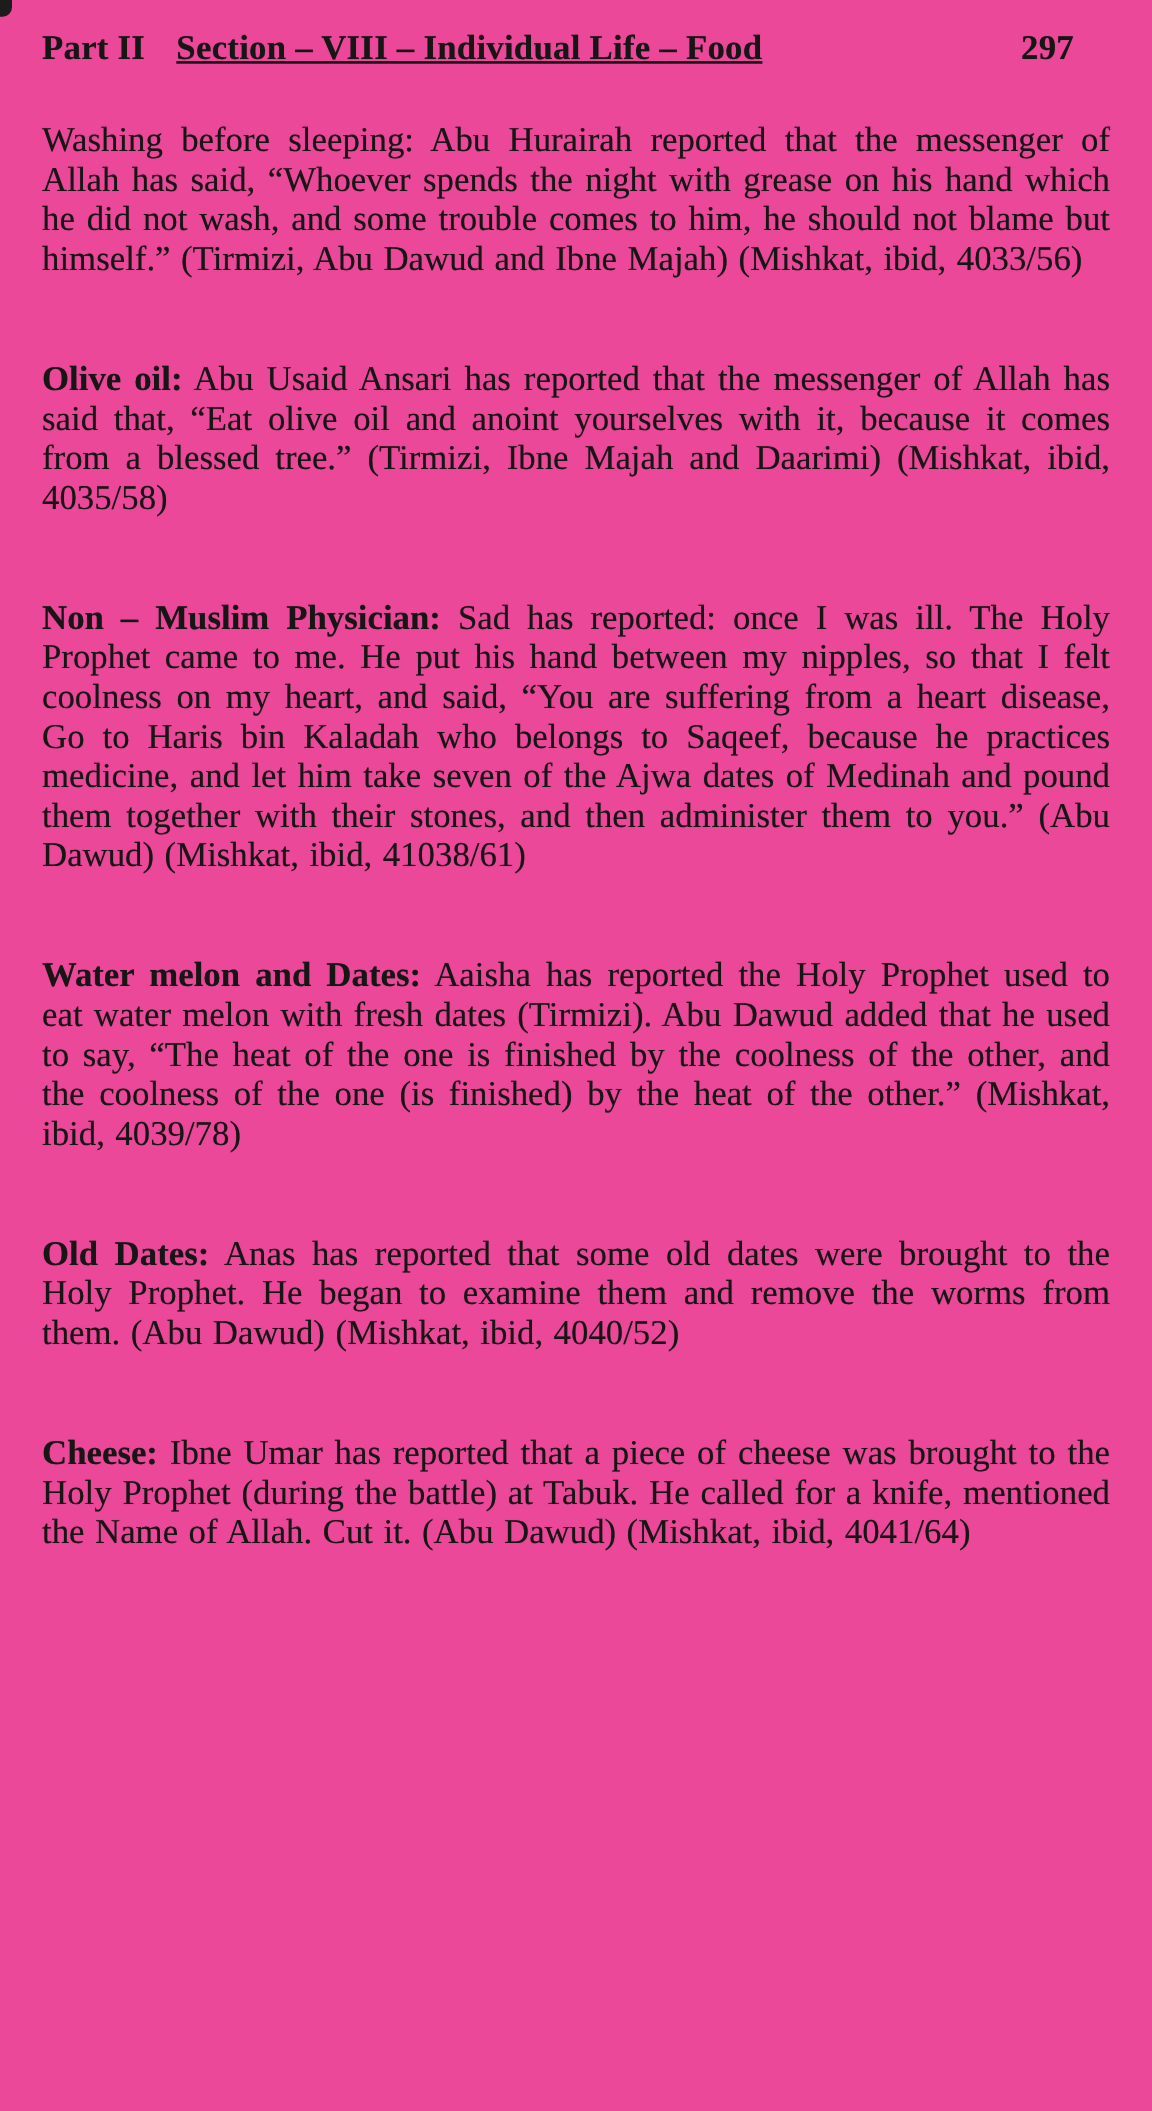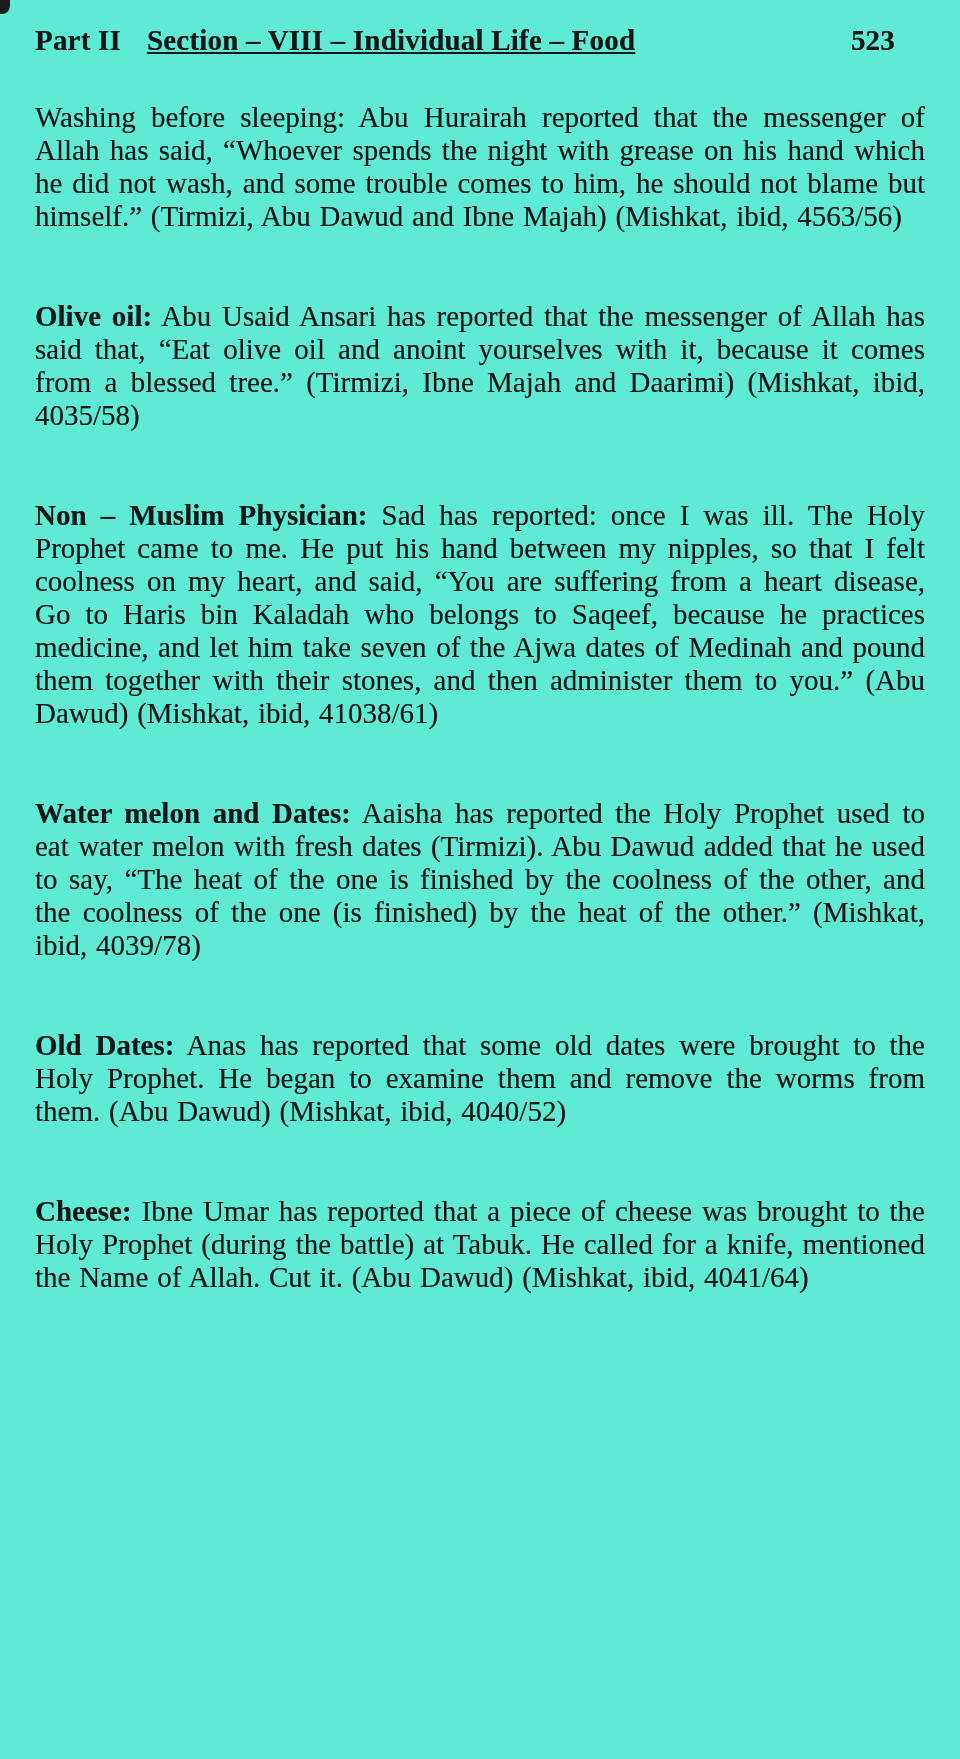--- a/index.html
+++ b/index.html
@@ -5,21 +5,21 @@
   html, body {
     margin: 0;
     padding: 0;
     background: #ffffff;
   }
   .page {
     position: relative;
     width: 960px;
     height: 1759px;
     box-sizing: border-box;
-    background: #5eead4;
+    background: #ec4899;
     padding: 24px 35px 0 35px;
     font-family: "Liberation Serif", "DejaVu Serif", serif;
     color: #161616;
     overflow: hidden;
   }
   .scan-artifact {
     position: absolute;
     top: 0;
     left: 0;
     width: 10px;
@@ -59,26 +59,26 @@
 </style>
 </head>
 <body>
 
 <div class="page">
   <div class="scan-artifact"></div>
 
   <div class="page-header">
     <span class="part">Part II</span>
     <span class="section">Section – VIII – Individual Life – Food</span>
-    <span class="pagenum">523</span>
+    <span class="pagenum">297</span>
   </div>
 
   <div class="body-text">
     <p class="para">
-      <span class="lead"></span><span>Washing before sleeping: Abu Hurairah reported that the messenger of Allah has said, “Whoever spends the night with grease on his hand which he did not wash, and some trouble comes to him, he should not blame but himself.” (Tirmizi, Abu Dawud and Ibne Majah) (Mishkat, ibid, 4563/56)</span>
+      <span class="lead"></span><span>Washing before sleeping: Abu Hurairah reported that the messenger of Allah has said, “Whoever spends the night with grease on his hand which he did not wash, and some trouble comes to him, he should not blame but himself.” (Tirmizi, Abu Dawud and Ibne Majah) (Mishkat, ibid, 4033/56)</span>
     </p>
     <p class="para">
       <span class="lead">Olive oil:</span><span> Abu Usaid Ansari has reported that the messenger of Allah has said that, “Eat olive oil and anoint yourselves with it, because it comes from a blessed tree.” (Tirmizi, Ibne Majah and Daarimi) (Mishkat, ibid, 4035/58)</span>
     </p>
     <p class="para">
       <span class="lead">Non – Muslim Physician:</span><span> Sad has reported: once I was ill. The Holy Prophet came to me. He put his hand between my nipples, so that I felt coolness on my heart, and said, “You are suffering from a heart disease, Go to Haris bin Kaladah who belongs to Saqeef, because he practices medicine, and let him take seven of the Ajwa dates of Medinah and pound them together with their stones, and then administer them to you.” (Abu Dawud) (Mishkat, ibid, 41038/61)</span>
     </p>
     <p class="para">
       <span class="lead">Water melon and Dates:</span><span> Aaisha has reported the Holy Prophet used to eat water melon with fresh dates (Tirmizi). Abu Dawud added that he used to say, “The heat of the one is finished by the coolness of the other, and the coolness of the one (is finished) by the heat of the other.” (Mishkat, ibid, 4039/78)</span>
     </p>

